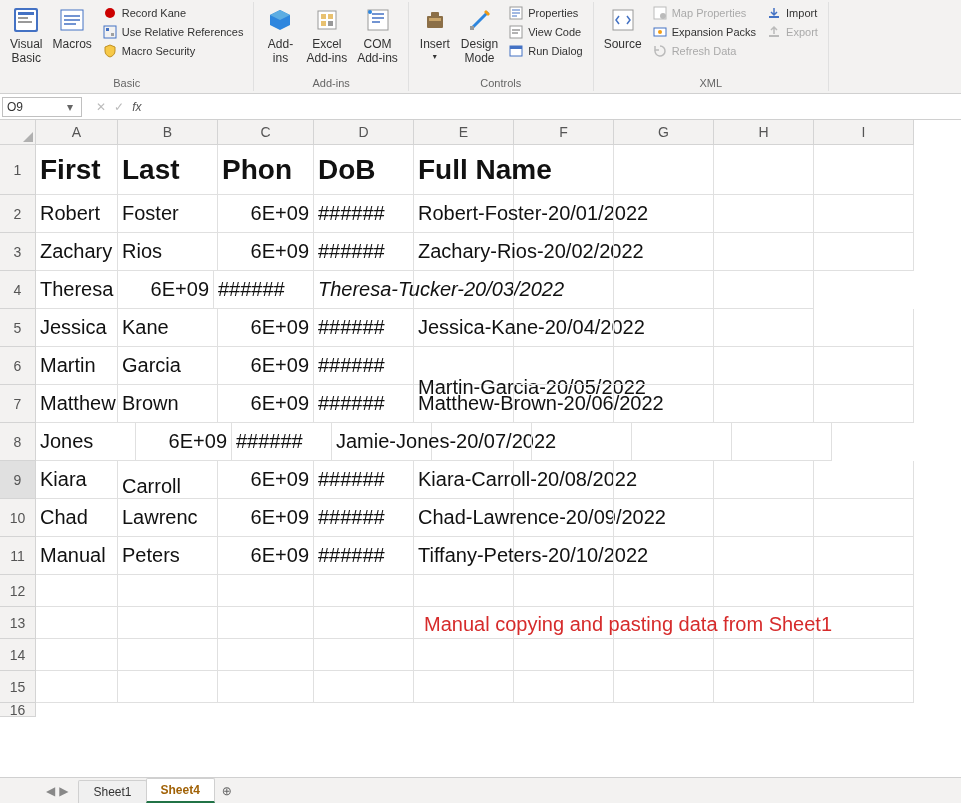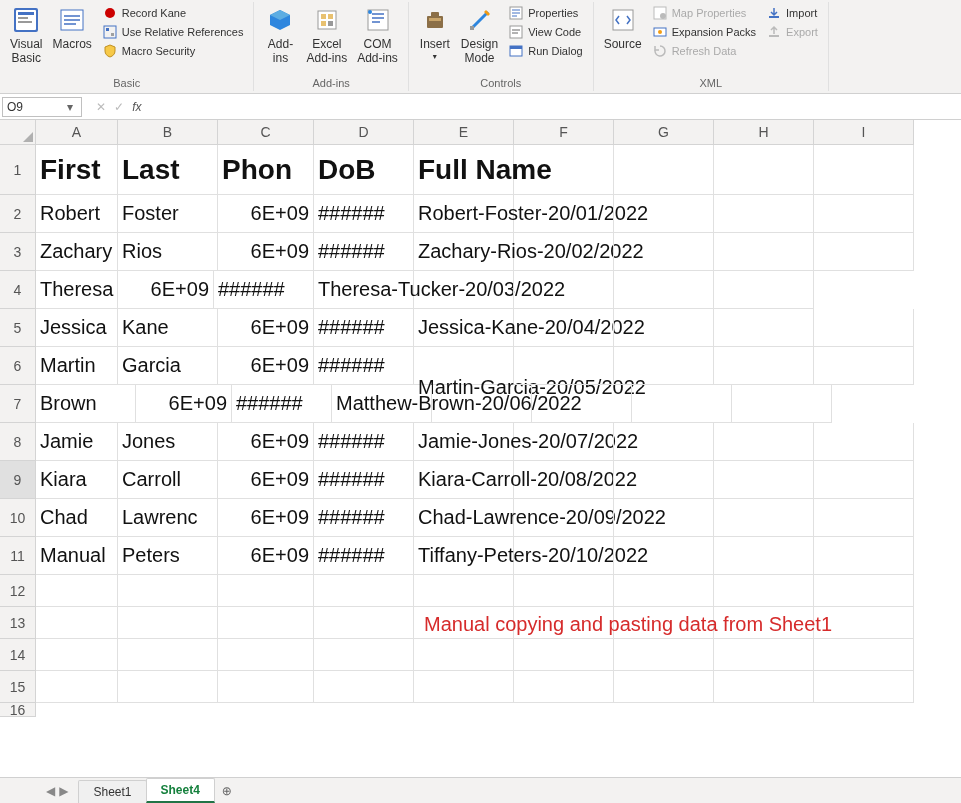--- a/index.html
+++ b/index.html
@@ -37,21 +37,21 @@
   .cell-row { display: flex; }
   .cell { border-right: 1px solid #e0e0e0; border-bottom: 1px solid #e0e0e0; padding: 0 4px; overflow: hidden; white-space: nowrap; display: flex; align-items: center; font-size: 20px; color: #111; }
   .hdr-cell { font-weight: 700; font-size: 28px; }
   .right { justify-content: flex-end; }
   .annotation { color: #d62b2b; font-family: Arial, sans-serif; font-size: 20px; }
 
   
   .sheet-bar { position: absolute; left: 0; right: 0; bottom: 0; height: 26px; background: #f3f2f1; border-top: 1px solid #d0d0d0; display: flex; align-items: stretch; padding-left: 36px; }
   .sheet-nav { display: flex; align-items: center; gap: 4px; padding: 0 10px; color: #888; }
   .sheet-tab { padding: 4px 14px; background: #f0f0f0; border: 1px solid #d0d0d0; border-bottom: none; border-top-left-radius: 2px; border-top-right-radius: 2px; font-size: 12px; cursor: pointer; margin-right: -1px; }
-  .sheet-tab.active { background: #fff; border-bottom: 2px solid #217346; color: #15803d; font-weight: 600; }
+  .sheet-tab.active { background: #fff; border-bottom: 2px solid #217346; color: #a16207; font-weight: 600; }
   .new-sheet { width: 26px; display: flex; align-items: center; justify-content: center; cursor: pointer; color: #666; }
 </style>
 </head>
 <body>
 
 <div class="ribbon" id="ribbon">
     <div class="ribbon-group">
       <div class="group-body">
         <div class="big-btn">
           <div class="icon">
@@ -428,21 +428,21 @@
         <div class="cell" style="width: 82px; height: 38px;">
           <span>Theresa</span>
         </div>
         <div class="cell right" style="width: 96px; height: 38px;">
           <span>6E+09</span>
         </div>
         <div class="cell" style="width: 100px; height: 38px;">
           <span>######</span>
         </div>
         <div class="cell" style="width: 100px; height: 38px; overflow: visible;">
-          <span style="white-space: nowrap;">Theresa-Tucker-20/03/2022</span>
+          <span style="white-space: nowrap; font-style: italic;">Theresa-Tucker-20/03/2022</span>
         </div>
         <div class="cell" style="width: 100px; height: 38px;"></div>
         <div class="cell" style="width: 100px; height: 38px;"></div>
         <div class="cell" style="width: 100px; height: 38px;"></div>
         <div class="cell" style="width: 100px; height: 38px;"></div>
       </div>
       <div class="cell-row">
         <div class="cell" style="width: 82px; height: 38px;">
           <span>Jessica</span>
         </div>
@@ -478,41 +478,41 @@
         </div>
         <div class="cell" style="width: 100px; height: 38px; overflow: visible;">
           <span style="white-space: nowrap; margin-top: 44px;">Martin-Garcia-20/05/2022</span>
         </div>
         <div class="cell" style="width: 100px; height: 38px;"></div>
         <div class="cell" style="width: 100px; height: 38px;"></div>
         <div class="cell" style="width: 100px; height: 38px;"></div>
         <div class="cell" style="width: 100px; height: 38px;"></div>
       </div>
       <div class="cell-row">
+        <div class="cell" style="width: 82px; height: 38px; overflow: hidden;">
+          <span>Matthew</span>
+        </div>
         <div class="cell" style="width: 100px; height: 38px;">
           <span>Brown</span>
         </div>
         <div class="cell right" style="width: 96px; height: 38px;">
           <span>6E+09</span>
         </div>
         <div class="cell" style="width: 100px; height: 38px;">
           <span>######</span>
         </div>
         <div class="cell" style="width: 100px; height: 38px; overflow: visible;">
           <span style="white-space: nowrap;">Matthew-Brown-20/06/2022</span>
         </div>
         <div class="cell" style="width: 100px; height: 38px;"></div>
         <div class="cell" style="width: 100px; height: 38px;"></div>
         <div class="cell" style="width: 100px; height: 38px;"></div>
         <div class="cell" style="width: 100px; height: 38px;"></div>
       </div>
       <div class="cell-row">
-        <div class="cell" style="width: 82px; height: 38px;">
-          <span>Jamie</span>
-        </div>
         <div class="cell" style="width: 100px; height: 38px;">
           <span>Jones</span>
         </div>
         <div class="cell right" style="width: 96px; height: 38px;">
           <span>6E+09</span>
         </div>
         <div class="cell" style="width: 100px; height: 38px;">
           <span>######</span>
         </div>
         <div class="cell" style="width: 100px; height: 38px; overflow: visible;">
@@ -520,21 +520,21 @@
         </div>
         <div class="cell" style="width: 100px; height: 38px;"></div>
         <div class="cell" style="width: 100px; height: 38px;"></div>
         <div class="cell" style="width: 100px; height: 38px;"></div>
         <div class="cell" style="width: 100px; height: 38px;"></div>
       </div>
       <div class="cell-row">
         <div class="cell" style="width: 82px; height: 38px;">
           <span>Kiara</span>
         </div>
-        <div class="cell" style="width: 100px; height: 38px;">
+        <div class="cell" style="width: 100px; height: 38px; align-items: flex-end;">
           <span>Carroll</span>
         </div>
         <div class="cell right" style="width: 96px; height: 38px;">
           <span>6E+09</span>
         </div>
         <div class="cell" style="width: 100px; height: 38px;">
           <span>######</span>
         </div>
         <div class="cell" style="width: 100px; height: 38px; overflow: visible;">
           <span style="white-space: nowrap;">Kiara-Carroll-20/08/2022</span>

